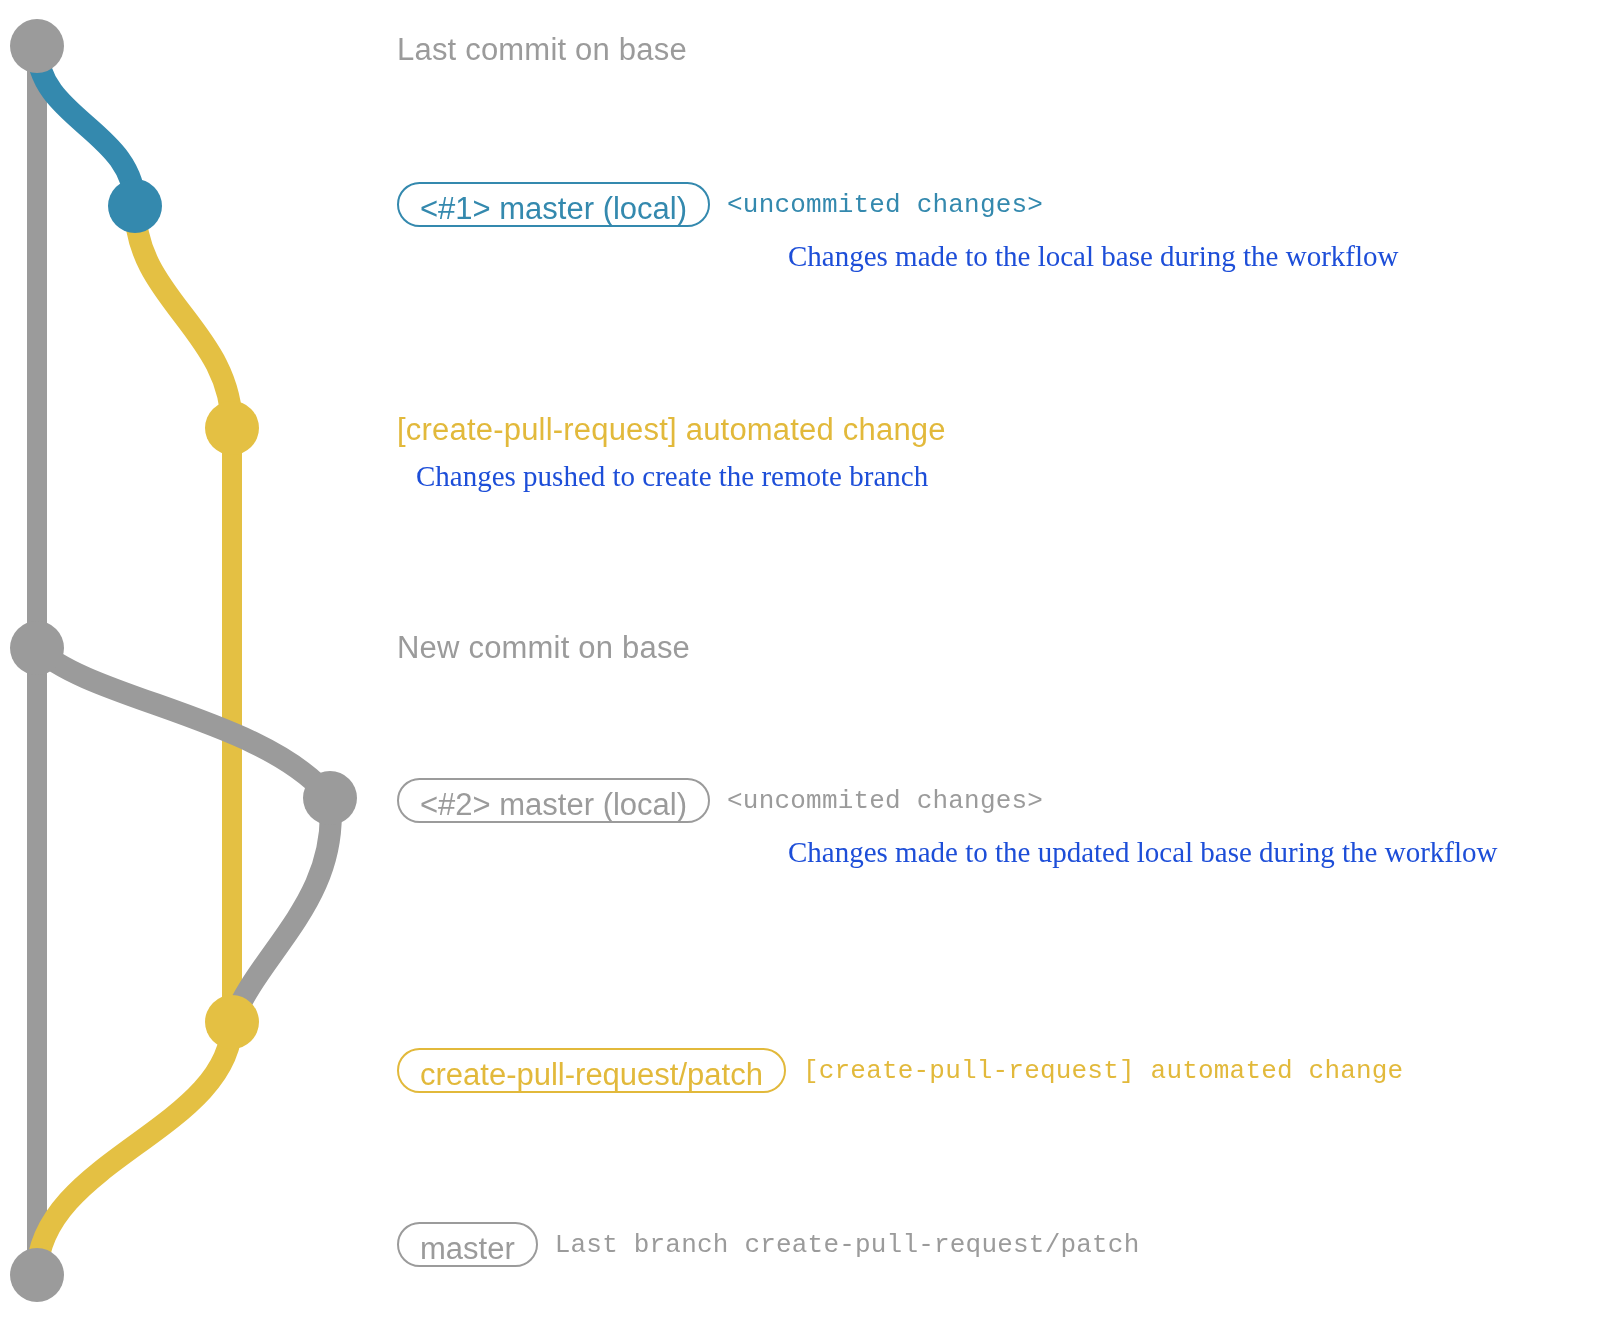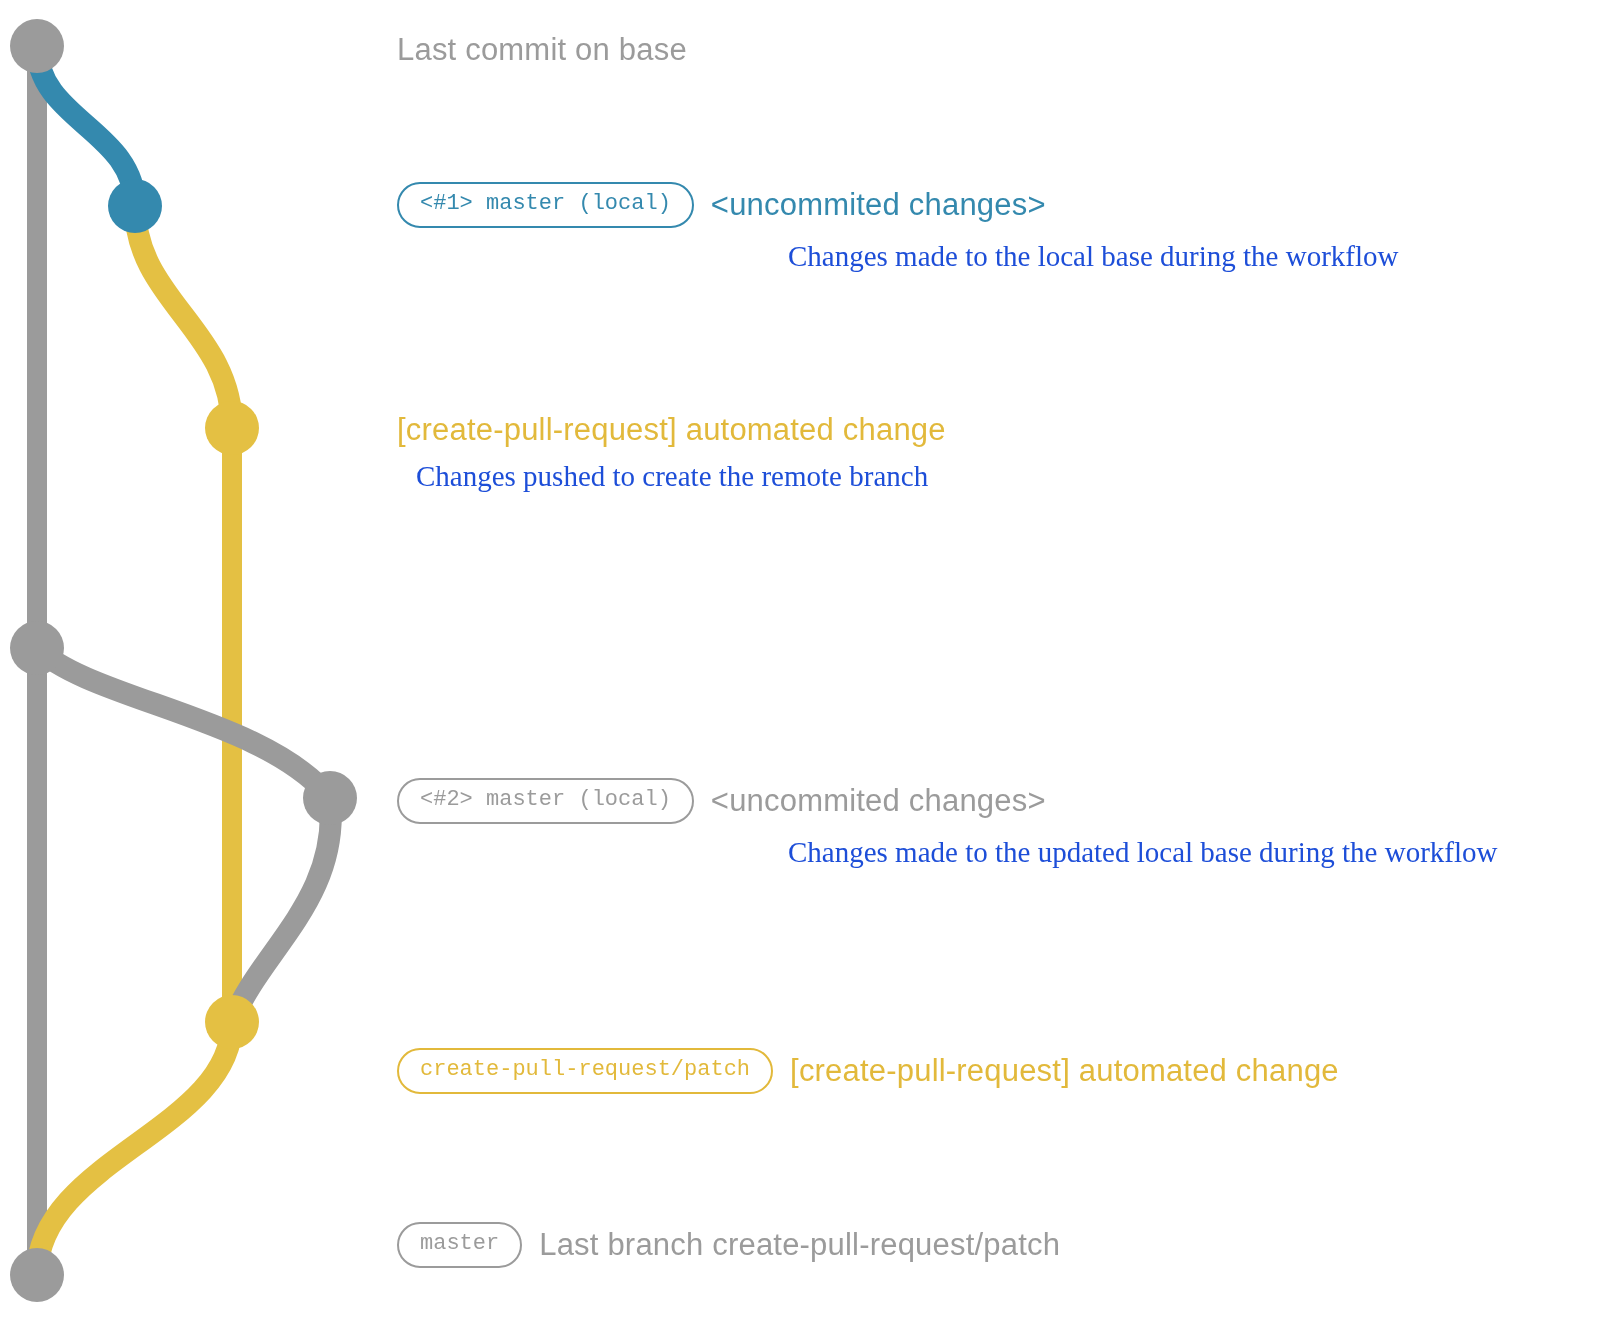--- a/index.html
+++ b/index.html
@@ -36,30 +36,30 @@
   .plain-label {
     font-family: "Liberation Sans", sans-serif;
     font-size: 31px;
     letter-spacing: 0.2px;
   }
 
   .badge {
     display: inline-block;
     border: 2px solid currentColor;
     border-radius: 26px;
-    padding: 9px 21px 11px 21px;
-    font-family: Liberation Mono, monospace;
-    font-size: 22px;
+    padding: 9px 21px 1px 21px;
+    font-family: Liberation Sans, sans-serif;
+    font-size: 31px;
     line-height: 1;
     background: transparent;
   }
 
   .commit-msg {
-    font-family: Liberation Sans, sans-serif;
-    font-size: 31px;
+    font-family: Liberation Mono, monospace;
+    font-size: 26px;
     margin-left: 17px;
     letter-spacing: 0.2px;
   }
 
   .desc {
     position: absolute;
     font-family: "Liberation Serif", serif;
     font-size: 29px;
     color: #1d4ed8;
     white-space: nowrap;
@@ -107,20 +107,23 @@
     <span class="badge c-blue">&lt;#1&gt; master (local)</span>
     <span class="commit-msg c-blue">&lt;uncommited changes&gt;</span>
   </div>
   <div class="desc" style="left:788px; top:240px;">Changes made to the local base during the workflow</div>
 
   <div class="row" style="left:397px; top:412px;">
     <span class="plain-label c-gold">[create-pull-request] automated change</span>
   </div>
   <div class="desc" style="left:416px; top:460px;">Changes pushed to create the remote branch</div>
 
+  <div class="row" style="left:397px; top:630px;">
+    <span class="plain-label c-gray">New commit on base</span>
+  </div>
 
   <div class="row" style="left:397px; top:778px;">
     <span class="badge c-gray">&lt;#2&gt; master (local)</span>
     <span class="commit-msg c-gray">&lt;uncommited changes&gt;</span>
   </div>
   <div class="desc" style="left:788px; top:836px;">Changes made to the updated local base during the workflow</div>
 
   <div class="row" style="left:397px; top:1048px;">
     <span class="badge c-gold">create-pull-request/patch</span>
     <span class="commit-msg c-gold">[create-pull-request] automated change</span>

